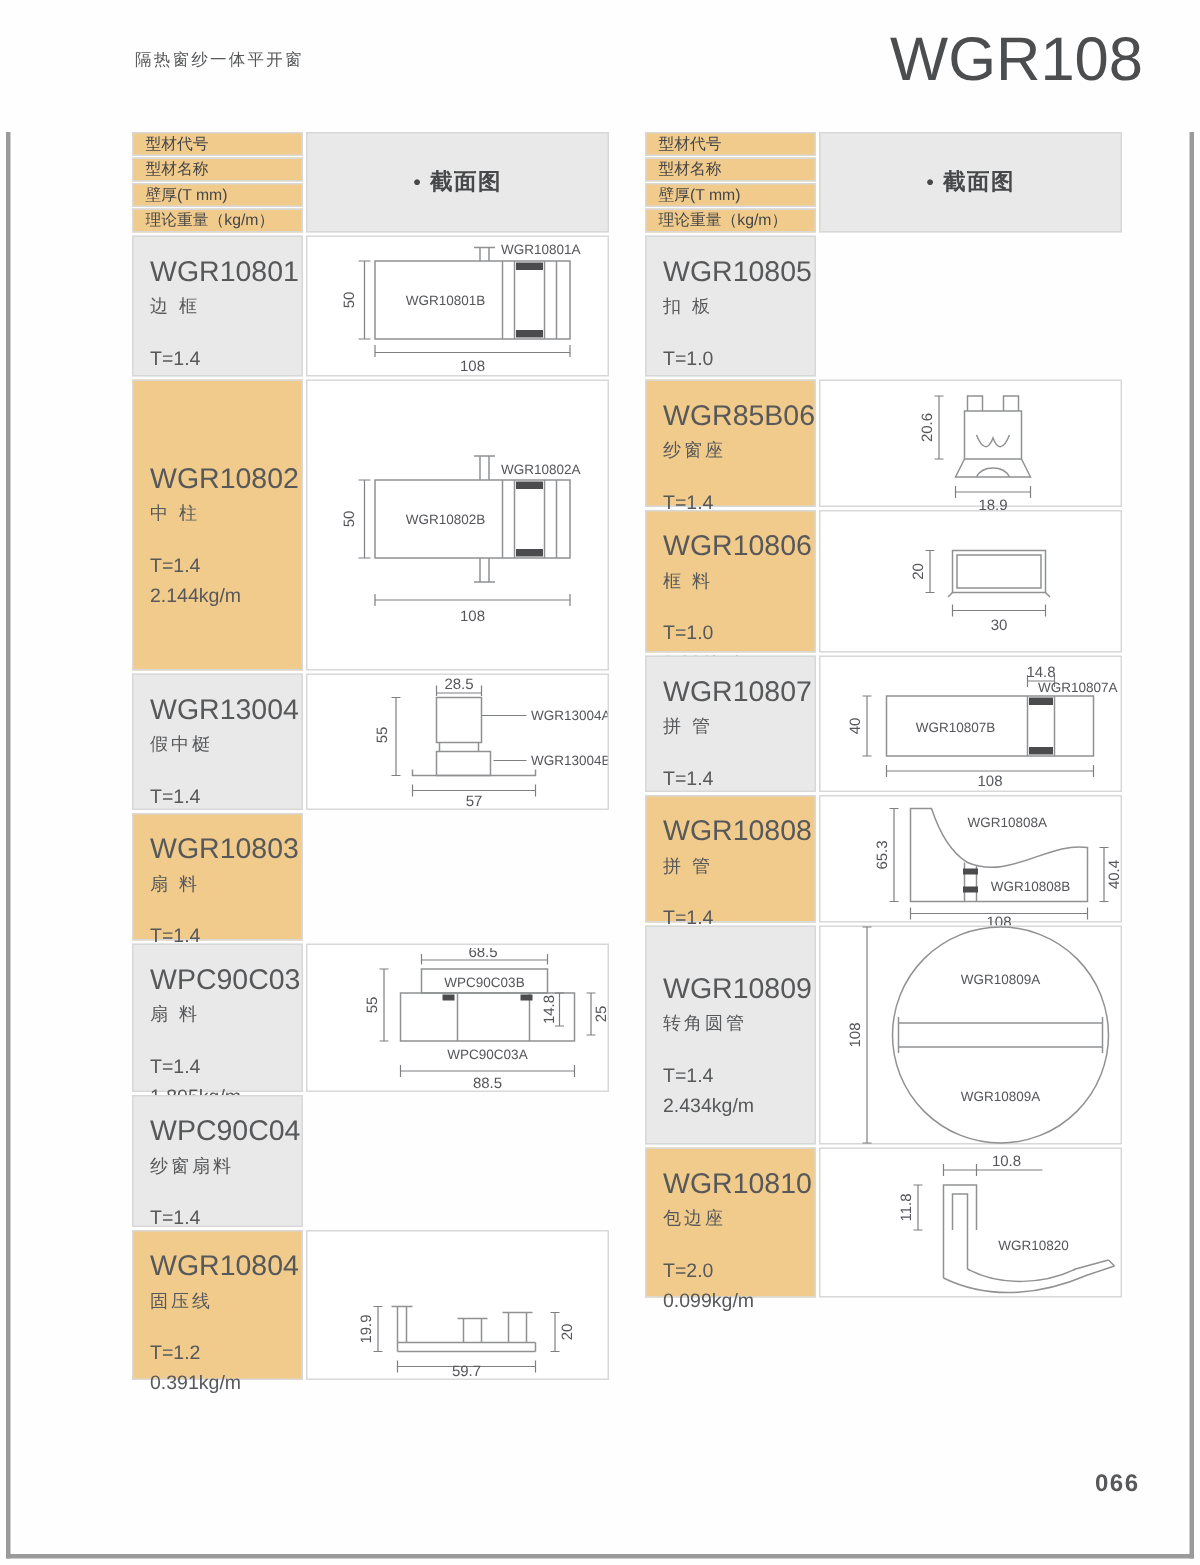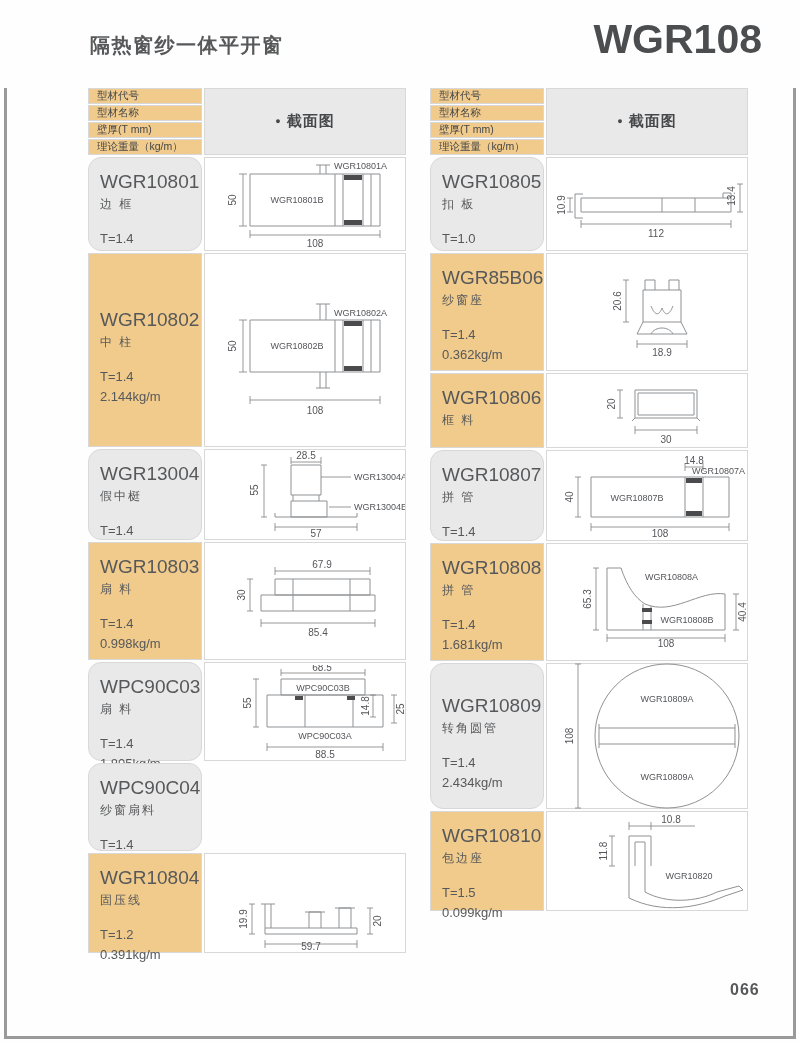--- a/index.html
+++ b/index.html
@@ -4,22 +4,22 @@
 <style>
   :root{
     --yellow:#f1cb8c; --gray:#e9e9e9; --line:#d8d8d8; --ink:#57585a;
     --title:#4c4d4f; --prof:#8f9193; --dim:#7e7f82;
   }
   *{box-sizing:border-box; margin:0; padding:0;}
   html,body{width:800px; height:1043px;}
   body{position:relative; background:#fefefe; font-family:"Liberation Sans",sans-serif; overflow:hidden;}
   .page-frame{position:absolute; left:4px; right:4px; top:88px; bottom:4px;
     border-left:3px solid #9a9a9a; border-right:3px solid #9a9a9a; border-bottom:3px solid #9a9a9a; pointer-events:none;}
-  .page-title{position:absolute; left:90px; top:32px; font-size:20px; font-weight:bold; letter-spacing:1.5px; color:var(--ink);}
-  .model{position:absolute; right:38px; top:16px; font-size:41px; font-weight:bold; color:var(--title); letter-spacing:0px;}
+  .page-title{position:absolute; left:90px; top:32px; font-size:11px; font-weight:normal; letter-spacing:1.5px; color:var(--ink);}
+  .model{position:absolute; right:38px; top:16px; font-size:41px; font-weight:normal; color:var(--title); letter-spacing:0px;}
   .pageno{position:absolute; left:730px; top:981px; font-size:16px; font-weight:bold; color:var(--ink); letter-spacing:1px;}
 
   .tbl{position:absolute; top:88px; width:318px;}
   .tbl.left{left:88px;}
   .tbl.right{left:430px;}
 
   .thead{display:flex;}
   .thead-left{width:114px; display:flex; flex-direction:column;}
   .hcell{height:16px; margin-bottom:1px; background:var(--yellow); border:1px solid var(--line);
     display:flex; align-items:center; padding-left:8px; font-size:10.5px; color:#454648;}
@@ -27,28 +27,28 @@
   .thead-right{flex:1; margin-left:2px; background:var(--gray); border:1px solid var(--line);
     display:flex; align-items:center; justify-content:center; gap:5px;
     font-size:15px; font-weight:bold; color:#47484a; letter-spacing:1px;}
   .bullet{font-size:9px; line-height:1;}
 
   .row{display:flex; margin-top:2px;}
   .label-cell{width:114px; border:1px solid var(--line); padding:13px 4px 0 11px;
     display:flex; flex-direction:column;}
   .label-cell.vc{justify-content:center; padding-top:16px;}
   .label-cell.yellow{background:var(--yellow);}
-  .label-cell.gray{background:var(--gray);border-radius:13px;}
+  .label-cell.gray{background:var(--gray);}
   .diagram-cell{flex:1; margin-left:2px; background:#fff; border:1px solid var(--line);
     display:flex; align-items:center; justify-content:center;}
   .code{font-size:19px; color:var(--ink); margin-bottom:3px;}
   .pname{font-size:12px; color:var(--ink); letter-spacing:2px;}
   .spec{margin-top:16px; font-size:13px; color:var(--ink); line-height:1.55;}
-  .h94{height:94px}.h194{height:194px}.h91{height:91px}.h97{height:118px}
-  .h99{height:99px}.h88{height:88px}.h100{height:100px}.h95{height:75px}.h189{height:146px}
+  .h94{height:94px}.h194{height:194px}.h91{height:91px}.h97{height:85px}
+  .h99{height:99px}.h88{height:88px}.h100{height:100px}.h95{height:95px}.h189{height:146px}
 
   .p{stroke:var(--prof); fill:none; stroke-width:1;}
   .hx{fill:#4b4b4d; stroke:none;}
   .dm{stroke:var(--dim); fill:none; stroke-width:0.8;}
   .dt{font-family:"Liberation Sans",sans-serif; font-size:10px; fill:#55565a;}
   .dl{font-family:"Liberation Sans",sans-serif; font-size:9px; fill:#55565a;}
 </style>
 </head>
 <body>
 
@@ -165,37 +165,20 @@
 
   <div class="row h97">
     <div class="label-cell yellow">
       <div class="code">WGR10803</div>
       <div class="pname">扇 料</div>
       <div class="spec">
         <div>T=1.4</div>
         <div>0.998kg/m</div>
       </div>
     </div>
-    <div class="diagram-cell">
-      <svg width="200" height="92" viewBox="0 0 200 92">
-        <g class="p">
-          <path d="M70,24 H165 V40 H70 Z"></path>
-          <path d="M56,40 H170 V56 H56 Z"></path>
-          <path d="M88,24 V56 M145,24 V56"></path>
-        </g>
-        <g class="dm">
-          <path d="M70,12 V20 M165,12 V20 M70,16 H165"></path>
-          <path d="M42,24 H48 M42,56 H48 M45,24 V56"></path>
-          <path d="M56,64 V72 M170,64 V72 M56,68 H170"></path>
-        </g>
-        <text class="dt" x="117" y="13" text-anchor="middle">67.9</text>
-        <text class="dt" x="37" y="43" text-anchor="middle" transform="rotate(-90 37 40)">30</text>
-        <text class="dt" x="113" y="81" text-anchor="middle">85.4</text>
-      </svg>
-    </div>
   </div>
 
   <div class="row h99">
     <div class="label-cell gray">
       <div class="code">WPC90C03</div>
       <div class="pname">扇 料</div>
       <div class="spec">
         <div>T=1.4</div>
         <div>1.805kg/m</div>
       </div>
@@ -283,38 +266,20 @@
 
   <div class="row h94">
     <div class="label-cell gray">
       <div class="code">WGR10805</div>
       <div class="pname">扣 板</div>
       <div class="spec">
         <div>T=1.0</div>
         <div>0.736kg/m</div>
       </div>
     </div>
-    <div class="diagram-cell">
-      <svg width="200" height="88" viewBox="0 0 200 88">
-        <g class="p">
-          <path d="M34,38 H184 V52 H34 Z"></path>
-          <path d="M28,34 V58 H36 M28,34 H36"></path>
-          <path d="M115,38 V52 M148,38 V52"></path>
-          <path d="M176,38 V33 H184 V38"></path>
-        </g>
-        <g class="dm">
-          <path d="M20,38 H26 M20,52 H26 M23,38 V52"></path>
-          <path d="M190,24 H196 M190,52 H196 M193,24 V52"></path>
-          <path d="M34,60 V68 M184,60 V68 M34,64 H184"></path>
-        </g>
-        <text class="dt" x="15" y="48" text-anchor="middle" transform="rotate(-90 15 45)">10.9</text>
-        <text class="dt" x="185" y="39" text-anchor="middle" transform="rotate(-90 185 36)">13.4</text>
-        <text class="dt" x="109" y="77" text-anchor="middle">112</text>
-      </svg>
-    </div>
   </div>
 
   <div class="row h97">
     <div class="label-cell yellow">
       <div class="code">WGR85B06</div>
       <div class="pname">纱窗座</div>
       <div class="spec">
         <div>T=1.4</div>
         <div>0.362kg/m</div>
       </div>
@@ -450,21 +415,21 @@
         <text class="dl" x="120" y="136" text-anchor="middle">WGR10809A</text>
       </svg>
     </div>
   </div>
 
   <div class="row h100">
     <div class="label-cell yellow">
       <div class="code">WGR10810</div>
       <div class="pname">包边座</div>
       <div class="spec">
-        <div>T=1.5</div>
+        <div>T=2.0</div>
         <div>0.099kg/m</div>
       </div>
     </div>
     <div class="diagram-cell">
       <svg width="200" height="95" viewBox="0 0 200 95">
         <g class="p">
           <path d="M82,52 V22 H104 V52"></path>
           <path d="M88,52 V28 H98 V52"></path>
           <path d="M82,52 V84 M98,52 V78"></path>
           <path d="M98,78 C120,90 150,88 170,78 L192,72"></path>

